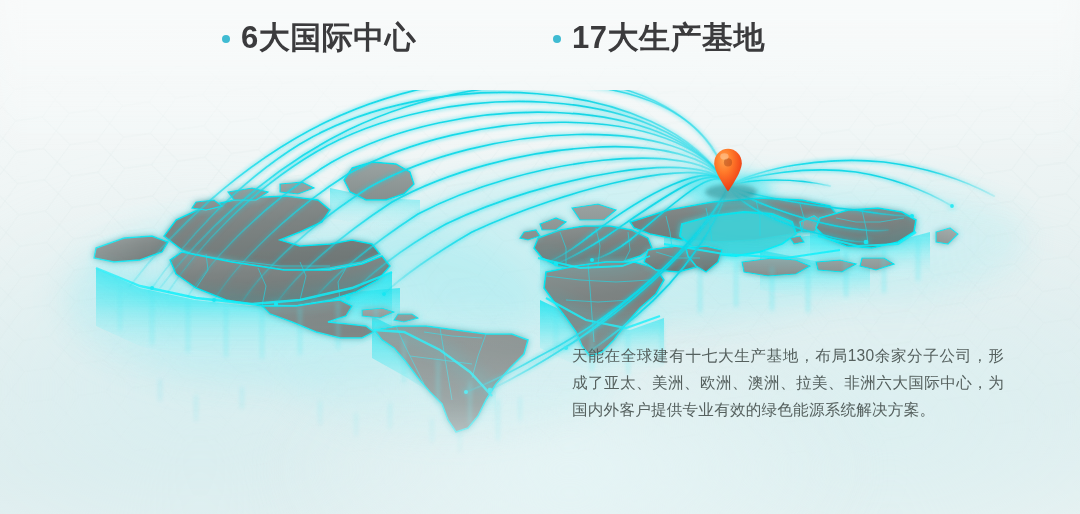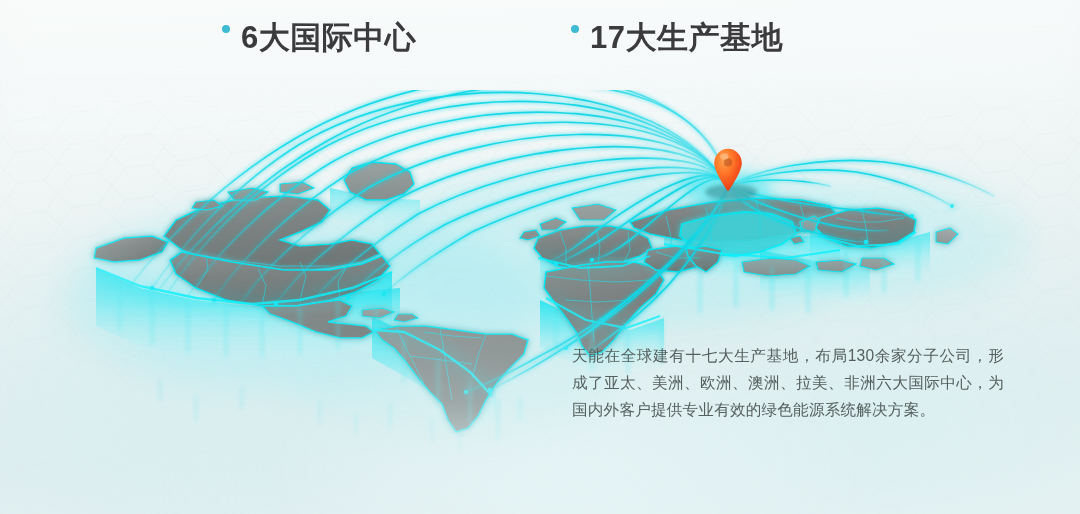--- a/index.html
+++ b/index.html
@@ -73,25 +73,26 @@
   
   .heading-row {
     position: absolute;
     left: 0; top: 22px;
     width: 1080px;
     height: 46px;
   }
   .heading {
     position: absolute;
     display: flex;
+    align-items: center;
     gap: 11px;
     white-space: nowrap;
   }
   .heading.h1 { left: 222px; }
-  .heading.h2 { left: 571px; }
+  .heading.h2 { left: 553px; }
   .bullet {
     width: 8px; height: 8px;
     border-radius: 50%;
     background: #3fbbd2;
     flex: 0 0 auto;
     margin-top: 3px;
   }
   .heading-text {
     font-size: 31px;
     font-weight: 700;

